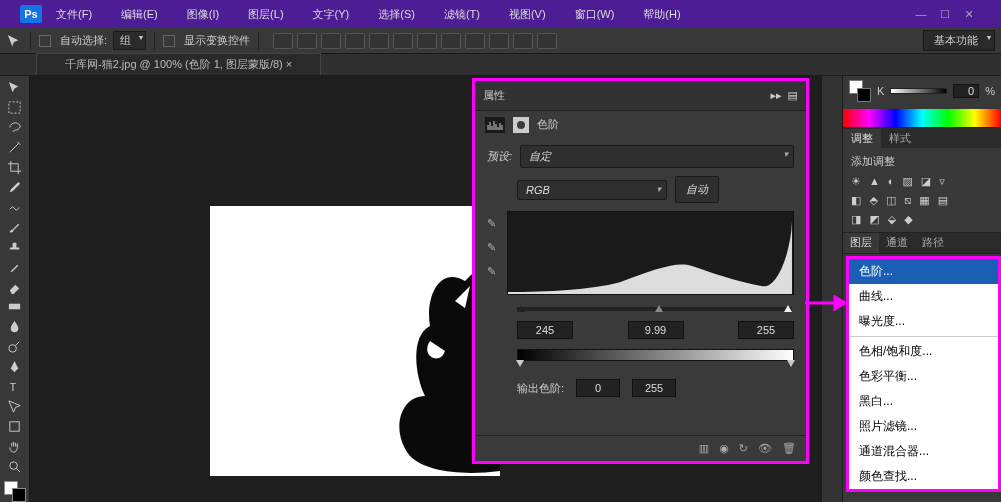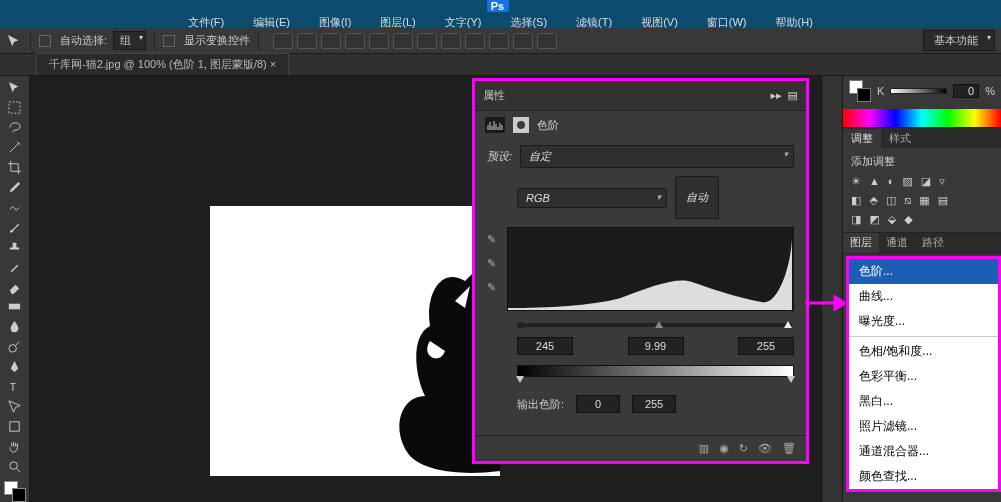--- a/index.html
+++ b/index.html
@@ -1,36 +1,36 @@
 <!DOCTYPE html>
 <html><head>
 <meta charset="utf-8">
 <style>
 *{box-sizing:border-box;margin:0;padding:0;font-family:"Microsoft YaHei",Arial,sans-serif;font-size:11px;color:#ccc;}
 body{background:#2a2a2a;width:1001px;height:502px;overflow:hidden;position:relative;}
-.titlebar{height:28px;background:#0c4a6e;display:flex;align-items:center;padding:0 4px;flex-direction:column;}
+.titlebar{height:28px;background:#4c1d95;display:flex;align-items:center;padding:0 20px;}
 .ps-logo{width:22px;height:18px;background:#1473e6;color:#fff;font-weight:bold;font-size:11px;display:flex;align-items:center;justify-content:center;border-radius:2px;margin-right:6px;}
 .menubar{display:flex;gap:13px;}
 .menubar span{padding:3px 8px;color:#ddd;cursor:default;}
 .win-ctrl{margin-left:auto;display:flex;gap:0;}
 .win-ctrl span{width:24px;height:18px;display:flex;align-items:center;justify-content:center;color:#aaa;}
 .optbar{height:26px;background:#383838;display:flex;align-items:center;padding:0 6px;border-bottom:1px solid #1a1a1a;gap:6px;}
 .ico{display:inline-flex;width:16px;height:16px;align-items:center;justify-content:center;color:#bbb;}
 .ico svg{width:14px;height:14px;}
 .sep{width:1px;height:18px;background:#222;margin:0 2px;}
 .opt-txt{color:#ccc;}
 .checkbox{width:12px;height:12px;border:1px solid #666;display:inline-block;margin-right:3px;}
 .opt-dd{background:#2a2a2a;border:1px solid #1a1a1a;padding:1px 14px 1px 6px;position:relative;color:#ccc;}
 .opt-dd:after{content:"▾";position:absolute;right:2px;font-size:8px;}
 .opt-imgs{display:flex;gap:4px;margin-left:6px;}
 .opt-imgs span{width:20px;height:16px;border:1px solid #555;background:#333;border-radius:2px;}
 .right-pill{margin-left:auto;background:#2a2a2a;border:1px solid #1a1a1a;padding:2px 16px 2px 10px;color:#ccc;position:relative;}
 .right-pill:after{content:"▾";position:absolute;right:3px;font-size:8px;}
 .tabbar{height:22px;background:#303030;display:flex;align-items:end;padding-left:36px;border-bottom:1px solid #1a1a1a;}
-.doctab{background:#2a2a2a;padding:3px 12px;color:#bbb;border-top:1px solid #444;border-left:1px solid #444;border-right:1px solid #444;}
+.doctab{background:#2a2a2a;padding:3px 28px;color:#bbb;border-top:1px solid #444;border-left:1px solid #444;border-right:1px solid #444;}
 .workspace{position:absolute;left:0;top:76px;right:0;bottom:0;display:flex;}
 .tools{width:30px;background:#383838;border-right:1px solid #1a1a1a;display:flex;flex-direction:column;align-items:center;padding-top:2px;gap:1px;}
 .tools .t{width:24px;height:20px;display:flex;align-items:center;justify-content:center;color:#ccc;}
 .tools .t svg{width:15px;height:15px;}
 .tools .swatch{width:22px;height:22px;position:relative;margin-top:4px;}
 .tools .swatch .fg{position:absolute;left:0;top:0;width:14px;height:14px;background:#fff;border:1px solid #888;}
 .tools .swatch .bg{position:absolute;right:0;bottom:0;width:14px;height:14px;background:#000;border:1px solid #888;}
 .canvas{flex:1;background:#1e1e1e;position:relative;}
 .paper{position:absolute;left:180px;top:130px;width:290px;height:270px;background:#fff;}
 .cat{position:absolute;right:0;bottom:0;width:130px;height:230px;overflow:hidden;}
@@ -53,29 +53,29 @@
 .adj-row{display:flex;gap:8px;margin-top:6px;}
 .adj-row span{color:#ccc;}
 .layer-tabs{display:flex;background:#2a2a2a;height:20px;}
 .layer-tabs span{padding:2px 7px;color:#aaa;}
 .layer-tabs span.act{background:#383838;color:#ddd;}
 
 
 .prop-panel{position:absolute;left:472px;top:78px;width:337px;height:386px;border:3px solid #f0f;background:#3a3a3a;display:flex;flex-direction:column;}
 .prop-head{background:#323232;height:30px;display:flex;align-items:center;padding:0 8px;border-bottom:1px solid #222;}
 .prop-head .r{margin-left:auto;display:flex;gap:6px;color:#999;}
-.prop-title{padding:6px 10px;display:flex;align-items:center;gap:8px;}
+.prop-title{padding:6px 10px;display:flex;gap:8px;}
 .prop-title .hist-ico{width:20px;height:16px;background:#1a1a1a;display:flex;align-items:center;justify-content:center;}
 .prop-title .mask-ico{width:16px;height:16px;background:#ccc;position:relative;}
 .prop-title .mask-ico:after{content:"";position:absolute;left:4px;top:4px;width:8px;height:8px;border-radius:50%;background:#3a3a3a;}
 .prop-body{padding:6px 12px;flex:1;display:flex;flex-direction:column;gap:8px;}
 .row{display:flex;align-items:center;gap:8px;font-style:italic;}
 .select{flex:1;background:#2f2f2f;border:1px solid #1a1a1a;padding:3px 18px 3px 8px;color:#ddd;position:relative;border-radius:2px;}
 .select:after{content:"▾";position:absolute;right:5px;font-size:9px;color:#aaa;}
-.btn{background:#2f2f2f;border:1px solid #1a1a1a;padding:13px 10px;color:#ddd;border-radius:2px;}
+.btn{background:#2f2f2f;border:1px solid #1a1a1a;padding:5px 10px;color:#ddd;border-radius:2px;}
 .hist-area{display:flex;gap:6px;}
 .eyedrops{display:flex;flex-direction:column;gap:10px;padding-top:6px;}
 .eyedrops span{width:14px;height:14px;color:#aaa;}
 .histogram{flex:1;height:84px;background:#1a1a1a;border:1px solid #111;position:relative;overflow:hidden;}
 .histogram svg{width:100%;height:100%;}
 .slider-track{height:4px;background:#222;position:relative;margin:4px 2px 2px 30px;}
 .tri{position:absolute;top:-2px;width:0;height:0;border-left:4px solid transparent;border-right:4px solid transparent;}
 .tri.black{border-bottom:7px solid #222;left:0;}
 .tri.gray{border-bottom:7px solid #888;left:50%;}
 .tri.white{border-bottom:7px solid #eee;right:0;}

